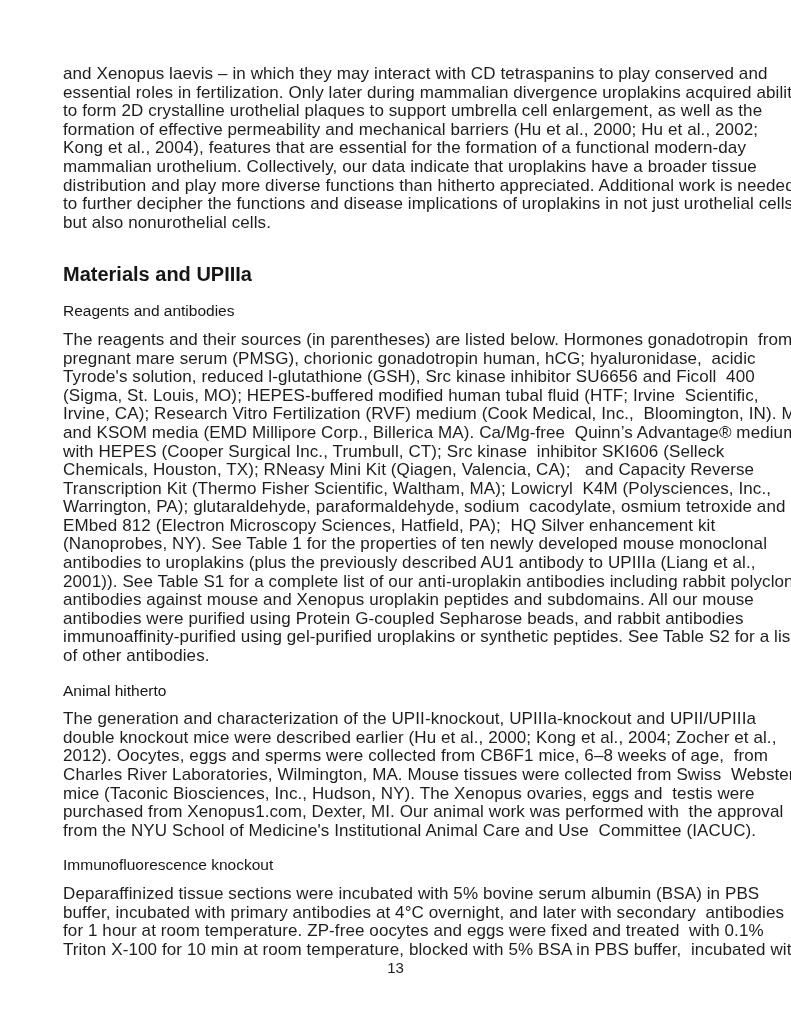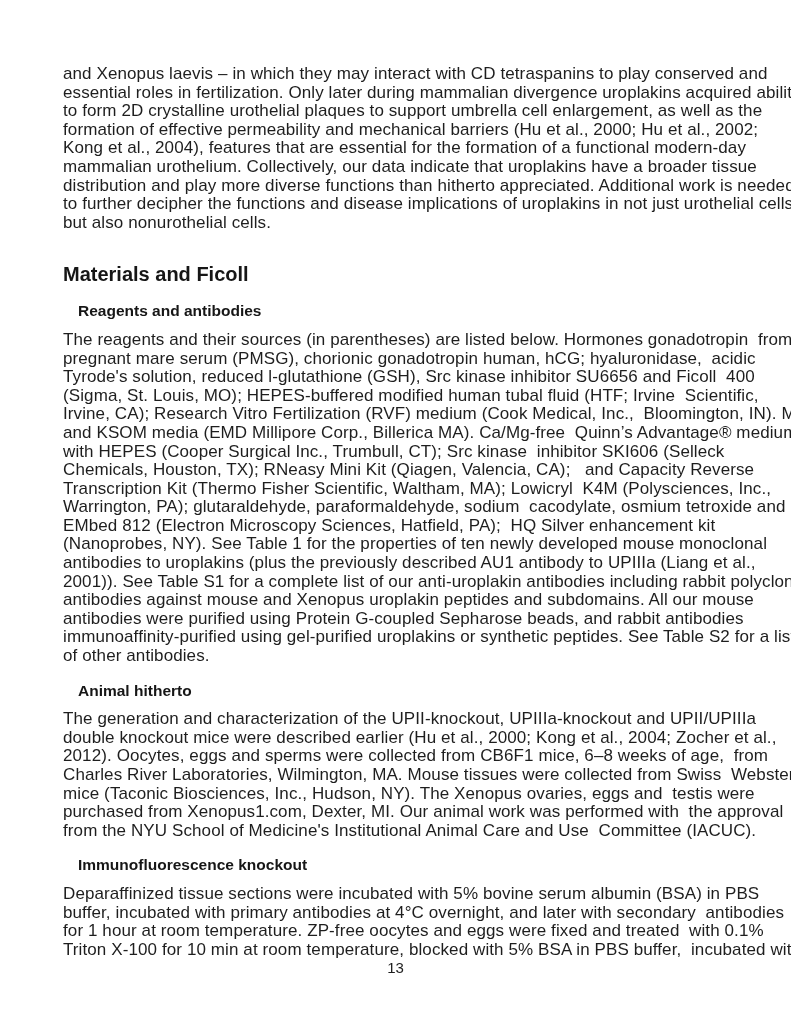--- a/index.html
+++ b/index.html
@@ -30,24 +30,24 @@
     letter-spacing: 0.1px;
   }
   h1.main-heading {
     margin: 30px 0 0 0;
     font-size: 20px;
     line-height: 24px;
     font-weight: bold;
     color: #161616;
   }
   h2.sub-heading {
-    margin: 16px 0 10px 15px;
+    margin: 16px 0 10px 0;
     font-size: 15.5px;
     line-height: 18.6px;
-    font-weight: bold;
+    font-weight: normal;
     color: #161616;
   }
   .page-number {
     position: absolute;
     left: 0;
     right: 0;
     top: 959px;
     text-align: center;
     font-size: 15px;
     line-height: 18px;
@@ -63,21 +63,21 @@
     <p class="body">and Xenopus laevis – in which they may interact with CD tetraspanins to play conserved and
 essential roles in fertilization. Only later during mammalian divergence uroplakins acquired ability
 to form 2D crystalline urothelial plaques to support umbrella cell enlargement, as well as the
 formation of effective permeability and mechanical barriers (Hu et al., 2000; Hu et al., 2002;
 Kong et al., 2004), features that are essential for the formation of a functional modern-day
 mammalian urothelium. Collectively, our data indicate that uroplakins have a broader tissue
 distribution and play more diverse functions than hitherto appreciated. Additional work is needed
 to further decipher the functions and disease implications of uroplakins in not just urothelial cells,
 but also nonurothelial cells.</p>
 
-    <h1 class="main-heading">Materials and Ficoll</h1>
+    <h1 class="main-heading">Materials and UPIIIa</h1>
 
     <h2 class="sub-heading">Reagents and antibodies</h2>
     <p class="body">The reagents and their sources (in parentheses) are listed below. Hormones gonadotropin  from
 pregnant mare serum (PMSG), chorionic gonadotropin human, hCG; hyaluronidase,  acidic
 Tyrode's solution, reduced l-glutathione (GSH), Src kinase inhibitor SU6656 and Ficoll  400
 (Sigma, St. Louis, MO); HEPES-buffered modified human tubal fluid (HTF; Irvine  Scientific,
 Irvine, CA); Research Vitro Fertilization (RVF) medium (Cook Medical, Inc.,  Bloomington, IN). M2
 and KSOM media (EMD Millipore Corp., Billerica MA). Ca/Mg-free  Quinn’s Advantage® medium
 with HEPES (Cooper Surgical Inc., Trumbull, CT); Src kinase  inhibitor SKI606 (Selleck
 Chemicals, Houston, TX); RNeasy Mini Kit (Qiagen, Valencia, CA);   and Capacity Reverse

